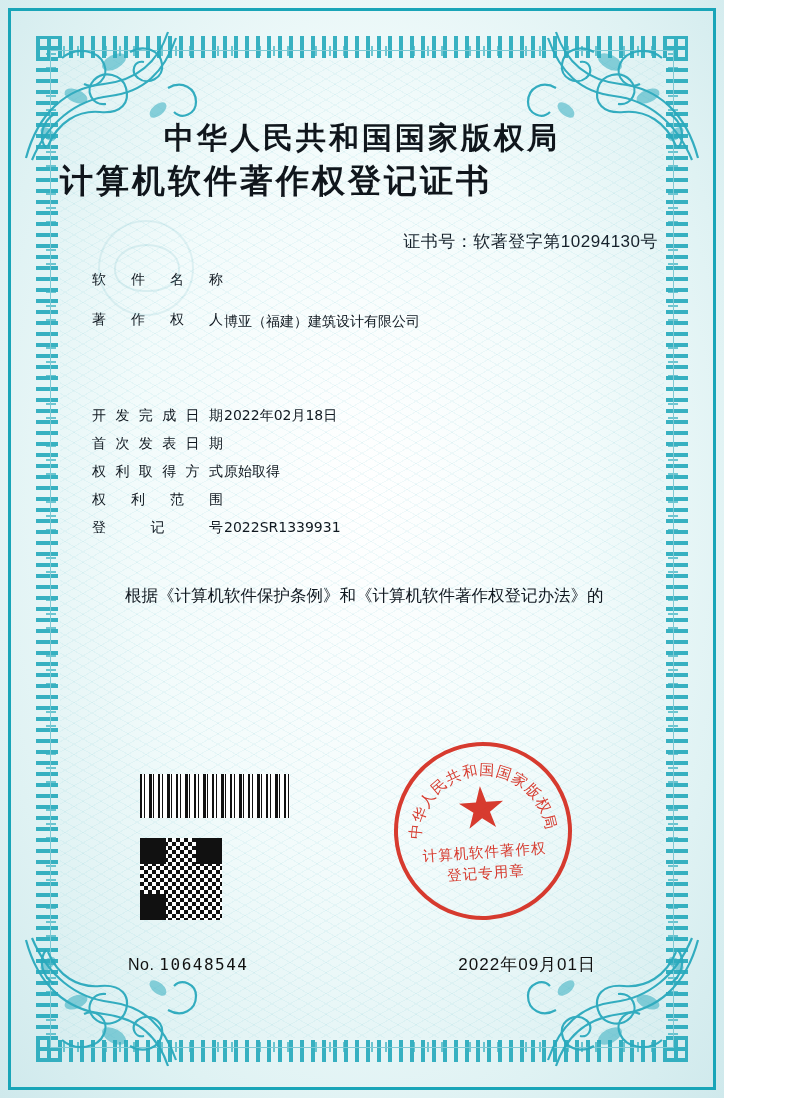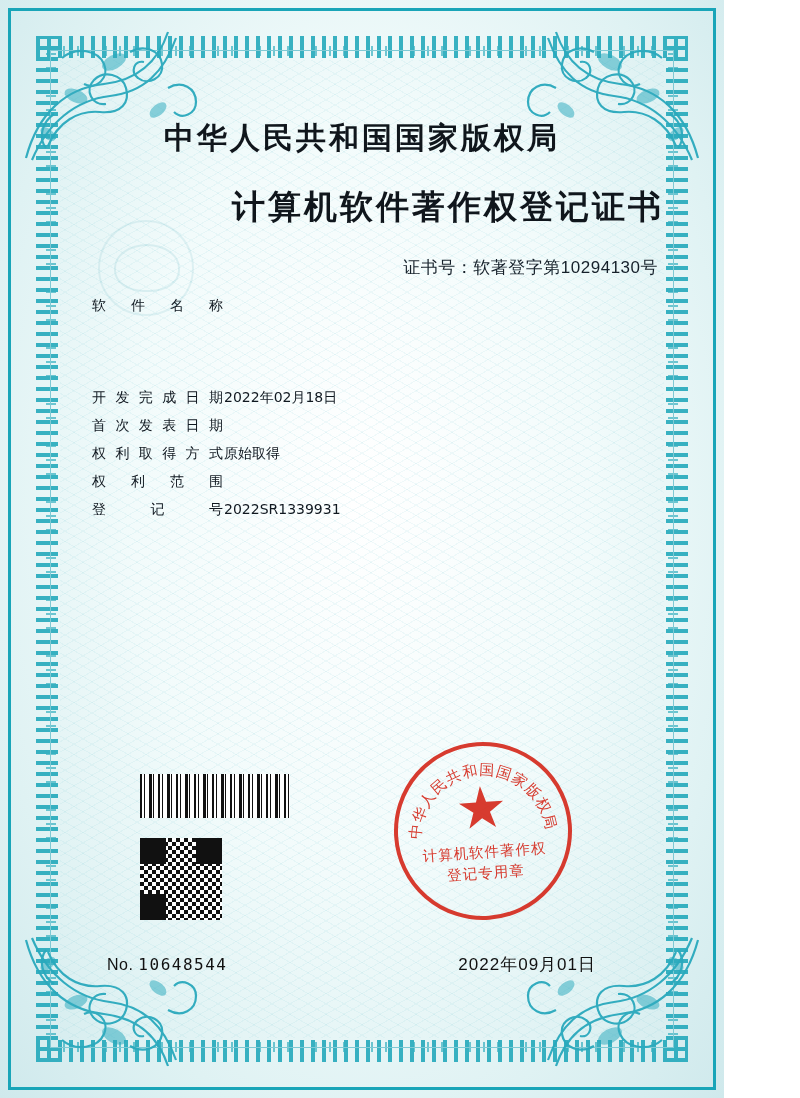--- a/index.html
+++ b/index.html
@@ -91,27 +91,26 @@
   .title-main {
     text-align: center;
     font-family: "DejaVu Serif", "Liberation Serif", serif;
     font-size: 30px;
     font-weight: bold;
     letter-spacing: 3px;
     color: #10161c;
     margin-top: 58px;
   }
   .title-sub {
-    text-align: right;
+    text-align: left;
     font-family: "DejaVu Serif", "Liberation Serif", serif;
     font-size: 33px;
     font-weight: bold;
     letter-spacing: 3px;
     color: #10161c;
-    margin-top: 26px;
   }
 
   .cert-no {
     text-align: right;
     margin-top: 26px;
     padding-right: 6px;
     font-size: 17px;
     color: #15202a;
     letter-spacing: .5px;
   }
@@ -243,21 +242,21 @@
     width: 100%;
     text-align: center;
     font-family: "DejaVu Serif", "Liberation Serif", serif;
     font-size: 14.5px;
     line-height: 1.45;
     letter-spacing: 1px;
   }
 
   .footer {
     position: absolute;
-    left: 47px;
+    left: 68px;
     right: 50px;
     bottom: 62px;
     display: flex;
     justify-content: space-between;
     align-items: baseline;
   }
   .footer-no {
     font-size: 16px;
     color: #111;
     letter-spacing: .5px;
@@ -370,20 +369,26 @@
     </div>
 
     <div class="emblem-ghost"></div>
 
     <div class="field-block">
 
       <div class="field-row wide">
         <div class="field-label">软件名称</div>
       </div>
 
+      <div class="field-row wide">
+        <div class="field-label">著作权人</div>
+        <div class="field-value">
+          <span class="line">博亚（福建）建筑设计有限公司</span>
+        </div>
+      </div>
 
       <div class="spacer-lg"></div>
 
       <div class="field-row">
         <div class="field-label">开发完成日期</div>
         <div class="field-value">2022年02月18日</div>
       </div>
 
       <div class="field-row">
         <div class="field-label">首次发表日期</div>
@@ -399,20 +404,21 @@
       </div>
 
       <div class="field-row">
         <div class="field-label">登记号</div>
         <div class="field-value">2022SR1339931</div>
       </div>
 
     </div>
 
     <div class="statement">
+      <span class="indent">根据《计算机软件保护条例》和《计算机软件著作权登记办法》的</span>
     </div>
 
     <div class="codes">
       <div class="barcode"></div>
       <div class="qr"></div>
     </div>
 
     <div class="seal">
       <div class="arc-text">
         <svg viewBox="0 0 170 170" xmlns="http://www.w3.org/2000/svg">

